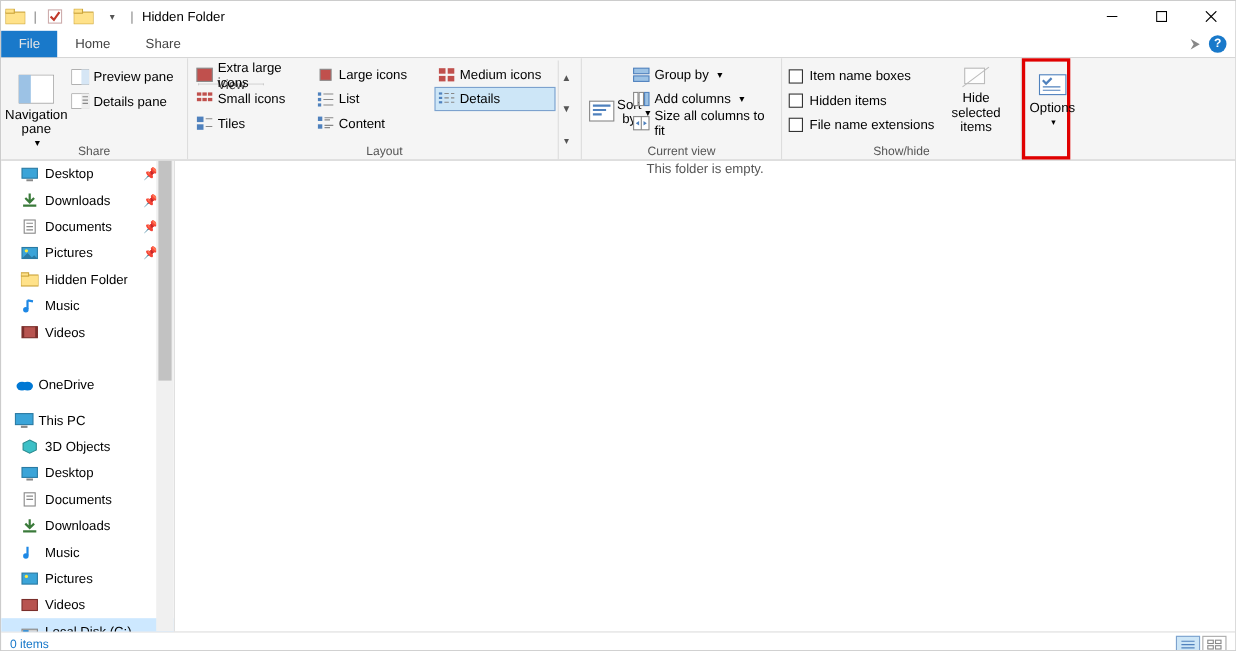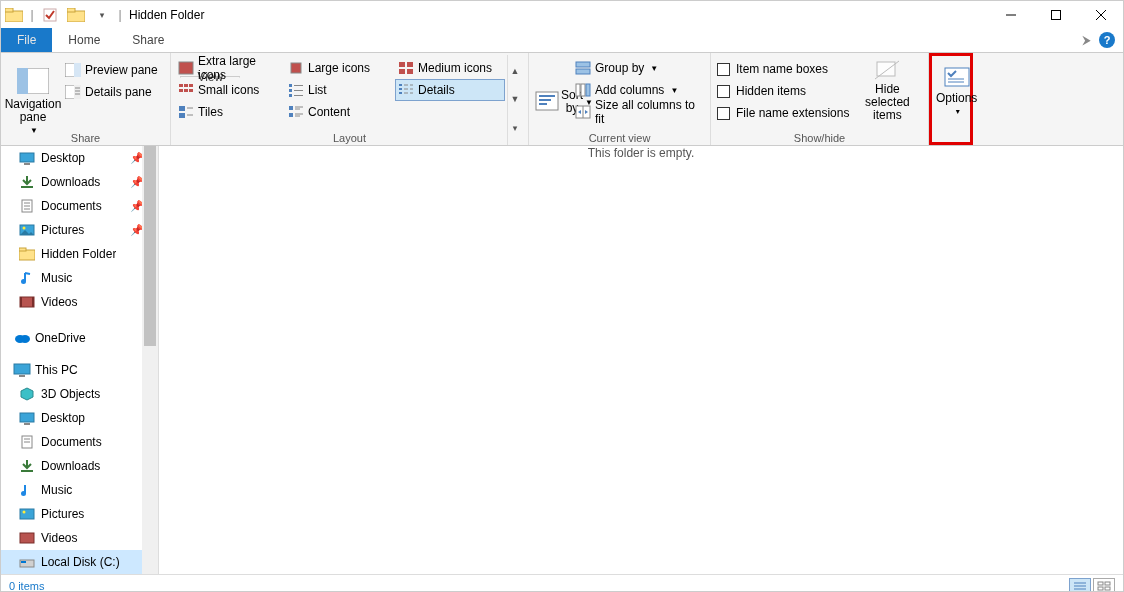--- a/index.html
+++ b/index.html
@@ -399,21 +399,21 @@
       </div>
       <div class="tree-item">
         <span class="ic"><svg width="16" height="14">
               <rect x="1" y="2" width="14" height="10" fill="#b85450" stroke="#7a2e2b"></rect>
               <rect x="1" y="2" width="2" height="10" fill="#7a2e2b"></rect>
               <rect x="13" y="2" width="2" height="10" fill="#7a2e2b"></rect>
             </svg></span>
         <span>Videos</span>
       </div>
 
-      <div class="tree-item root" style="margin-top:12px;">
+      <div class="tree-item root" style="margin-top:24px;">
         <span class="ic"><svg width="18" height="14">
               <ellipse cx="7" cy="8" rx="5" ry="4" fill="#0078d4"></ellipse>
               <ellipse cx="12" cy="8" rx="5" ry="4" fill="#0078d4"></ellipse>
             </svg></span>
         <span>OneDrive</span>
       </div>
 
       <div class="tree-item root" style="margin-top:8px;">
         <span class="ic"><svg width="18" height="14">
               <rect x="1" y="1" width="16" height="10" fill="#3ba4d8" stroke="#2a7aa3"></rect>

